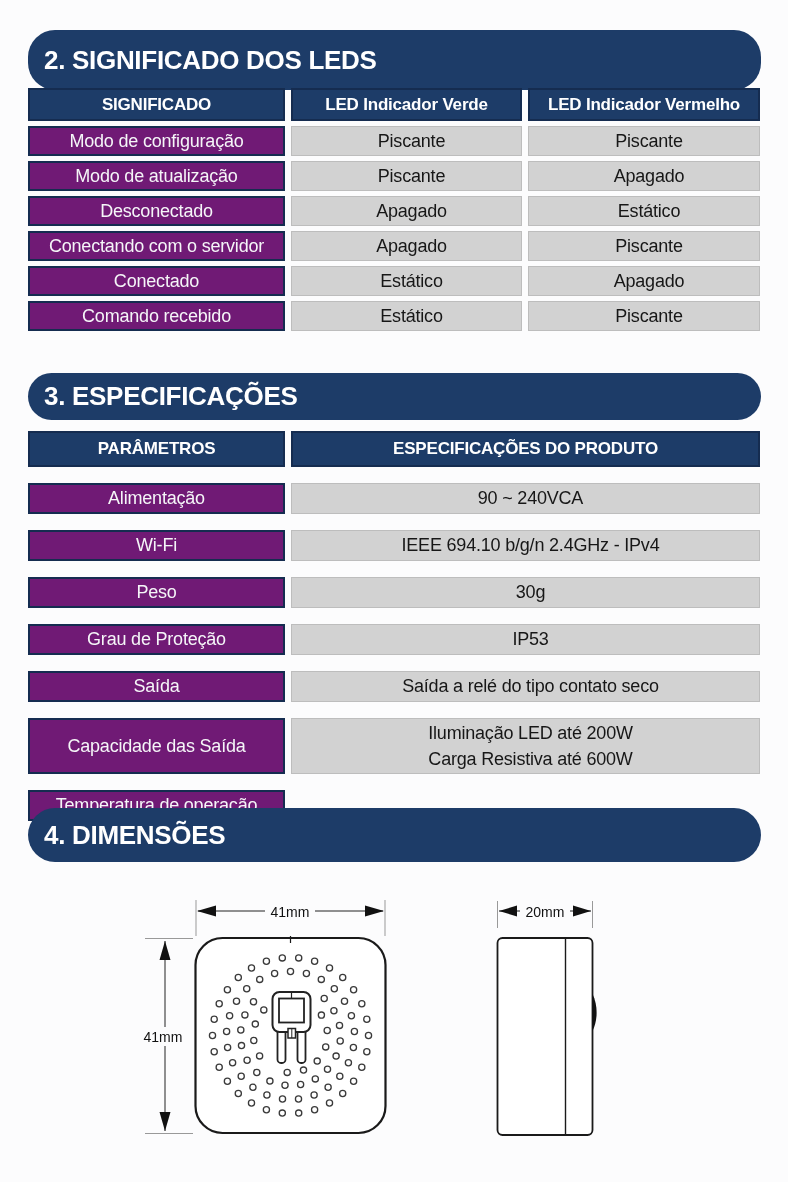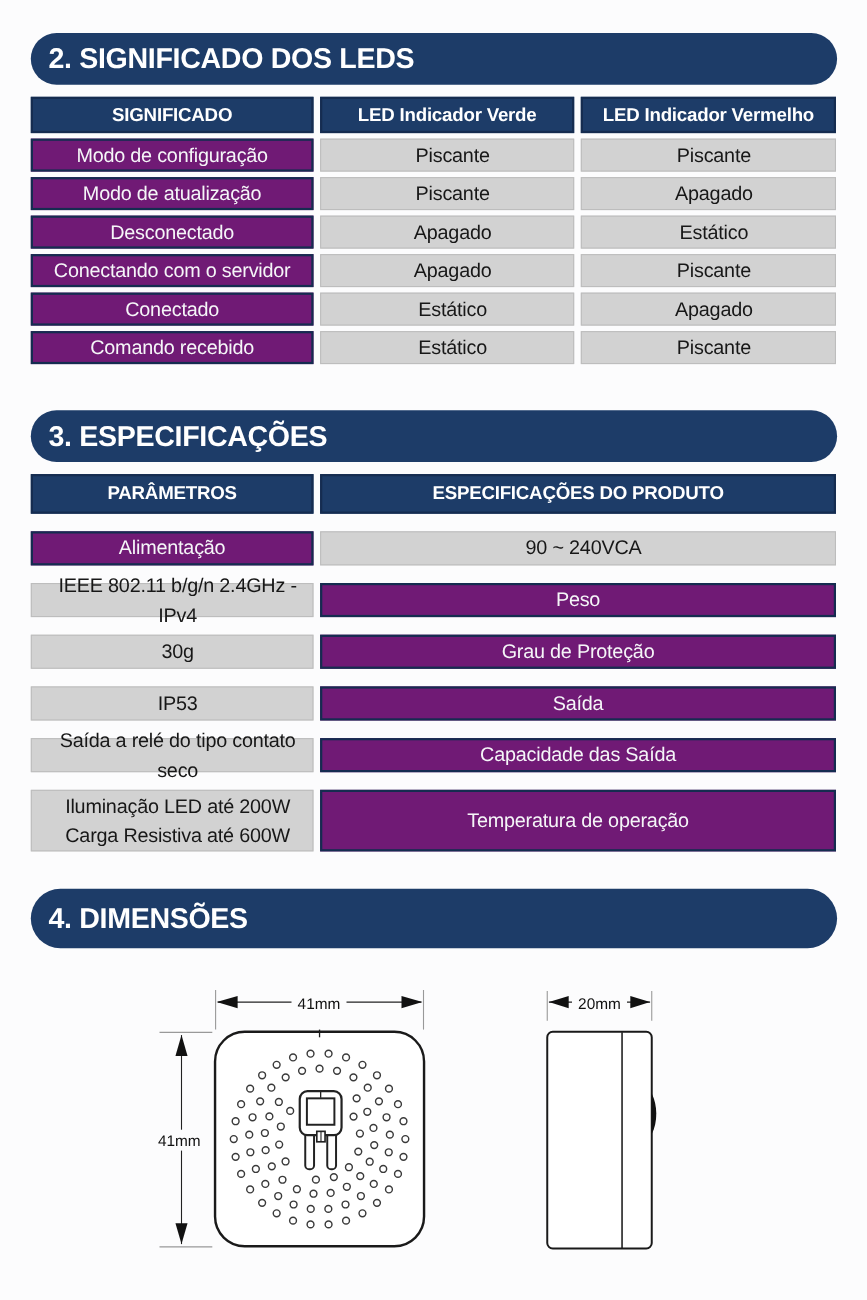--- a/index.html
+++ b/index.html
@@ -9,21 +9,21 @@
     font-family:"Liberation Sans","DejaVu Sans",sans-serif;
     -webkit-font-smoothing:antialiased;
   }
   .pill{
     position:absolute;left:28px;width:733px;box-sizing:border-box;
     background:#1d3c68;color:#ffffff;
     display:flex;align-items:center;padding-left:16px;
     font-weight:bold;font-size:26px;letter-spacing:-0.3px;
     border-radius:27px;
   }
-  #pill-leds{top:30px;height:47px;}
+  #pill-leds{top:30px;height:60px;}
   #pill-specs{top:373px;height:47px;}
   #pill-dims{top:808px;height:54px;}
 
   .grid{position:absolute;left:28px;width:732px;display:grid;border-radius:16px;}
   #table-leds{
     top:88px;
     grid-template-columns:257px 231px 232px;
     grid-template-rows:33px repeat(6,30px);
     gap:5px 6px;
   }
@@ -93,21 +93,22 @@
   <span>3. ESPECIFICAÇÕES</span>
 </div>
 
 <div class="grid" id="table-specs">
   <div class="cell hcell">PARÂMETROS</div>
   <div class="cell hcell">ESPECIFICAÇÕES DO PRODUTO</div>
 
   <div class="cell ncell">Alimentação</div>
   <div class="cell gcell">90 ~ 240VCA</div>
 
-  <div class="cell gcell">IEEE 802.11 b/g/n 2.4GHz - IPv4</div>
+  <div class="cell ncell">Wi-Fi</div>
+  <div class="cell gcell">IEEE 694.10 b/g/n 2.4GHz - IPv4</div>
 
   <div class="cell ncell">Peso</div>
   <div class="cell gcell">30g</div>
 
   <div class="cell ncell">Grau de Proteção</div>
   <div class="cell gcell">IP53</div>
 
   <div class="cell ncell">Saída</div>
   <div class="cell gcell">Saída a relé do tipo contato seco</div>
 

